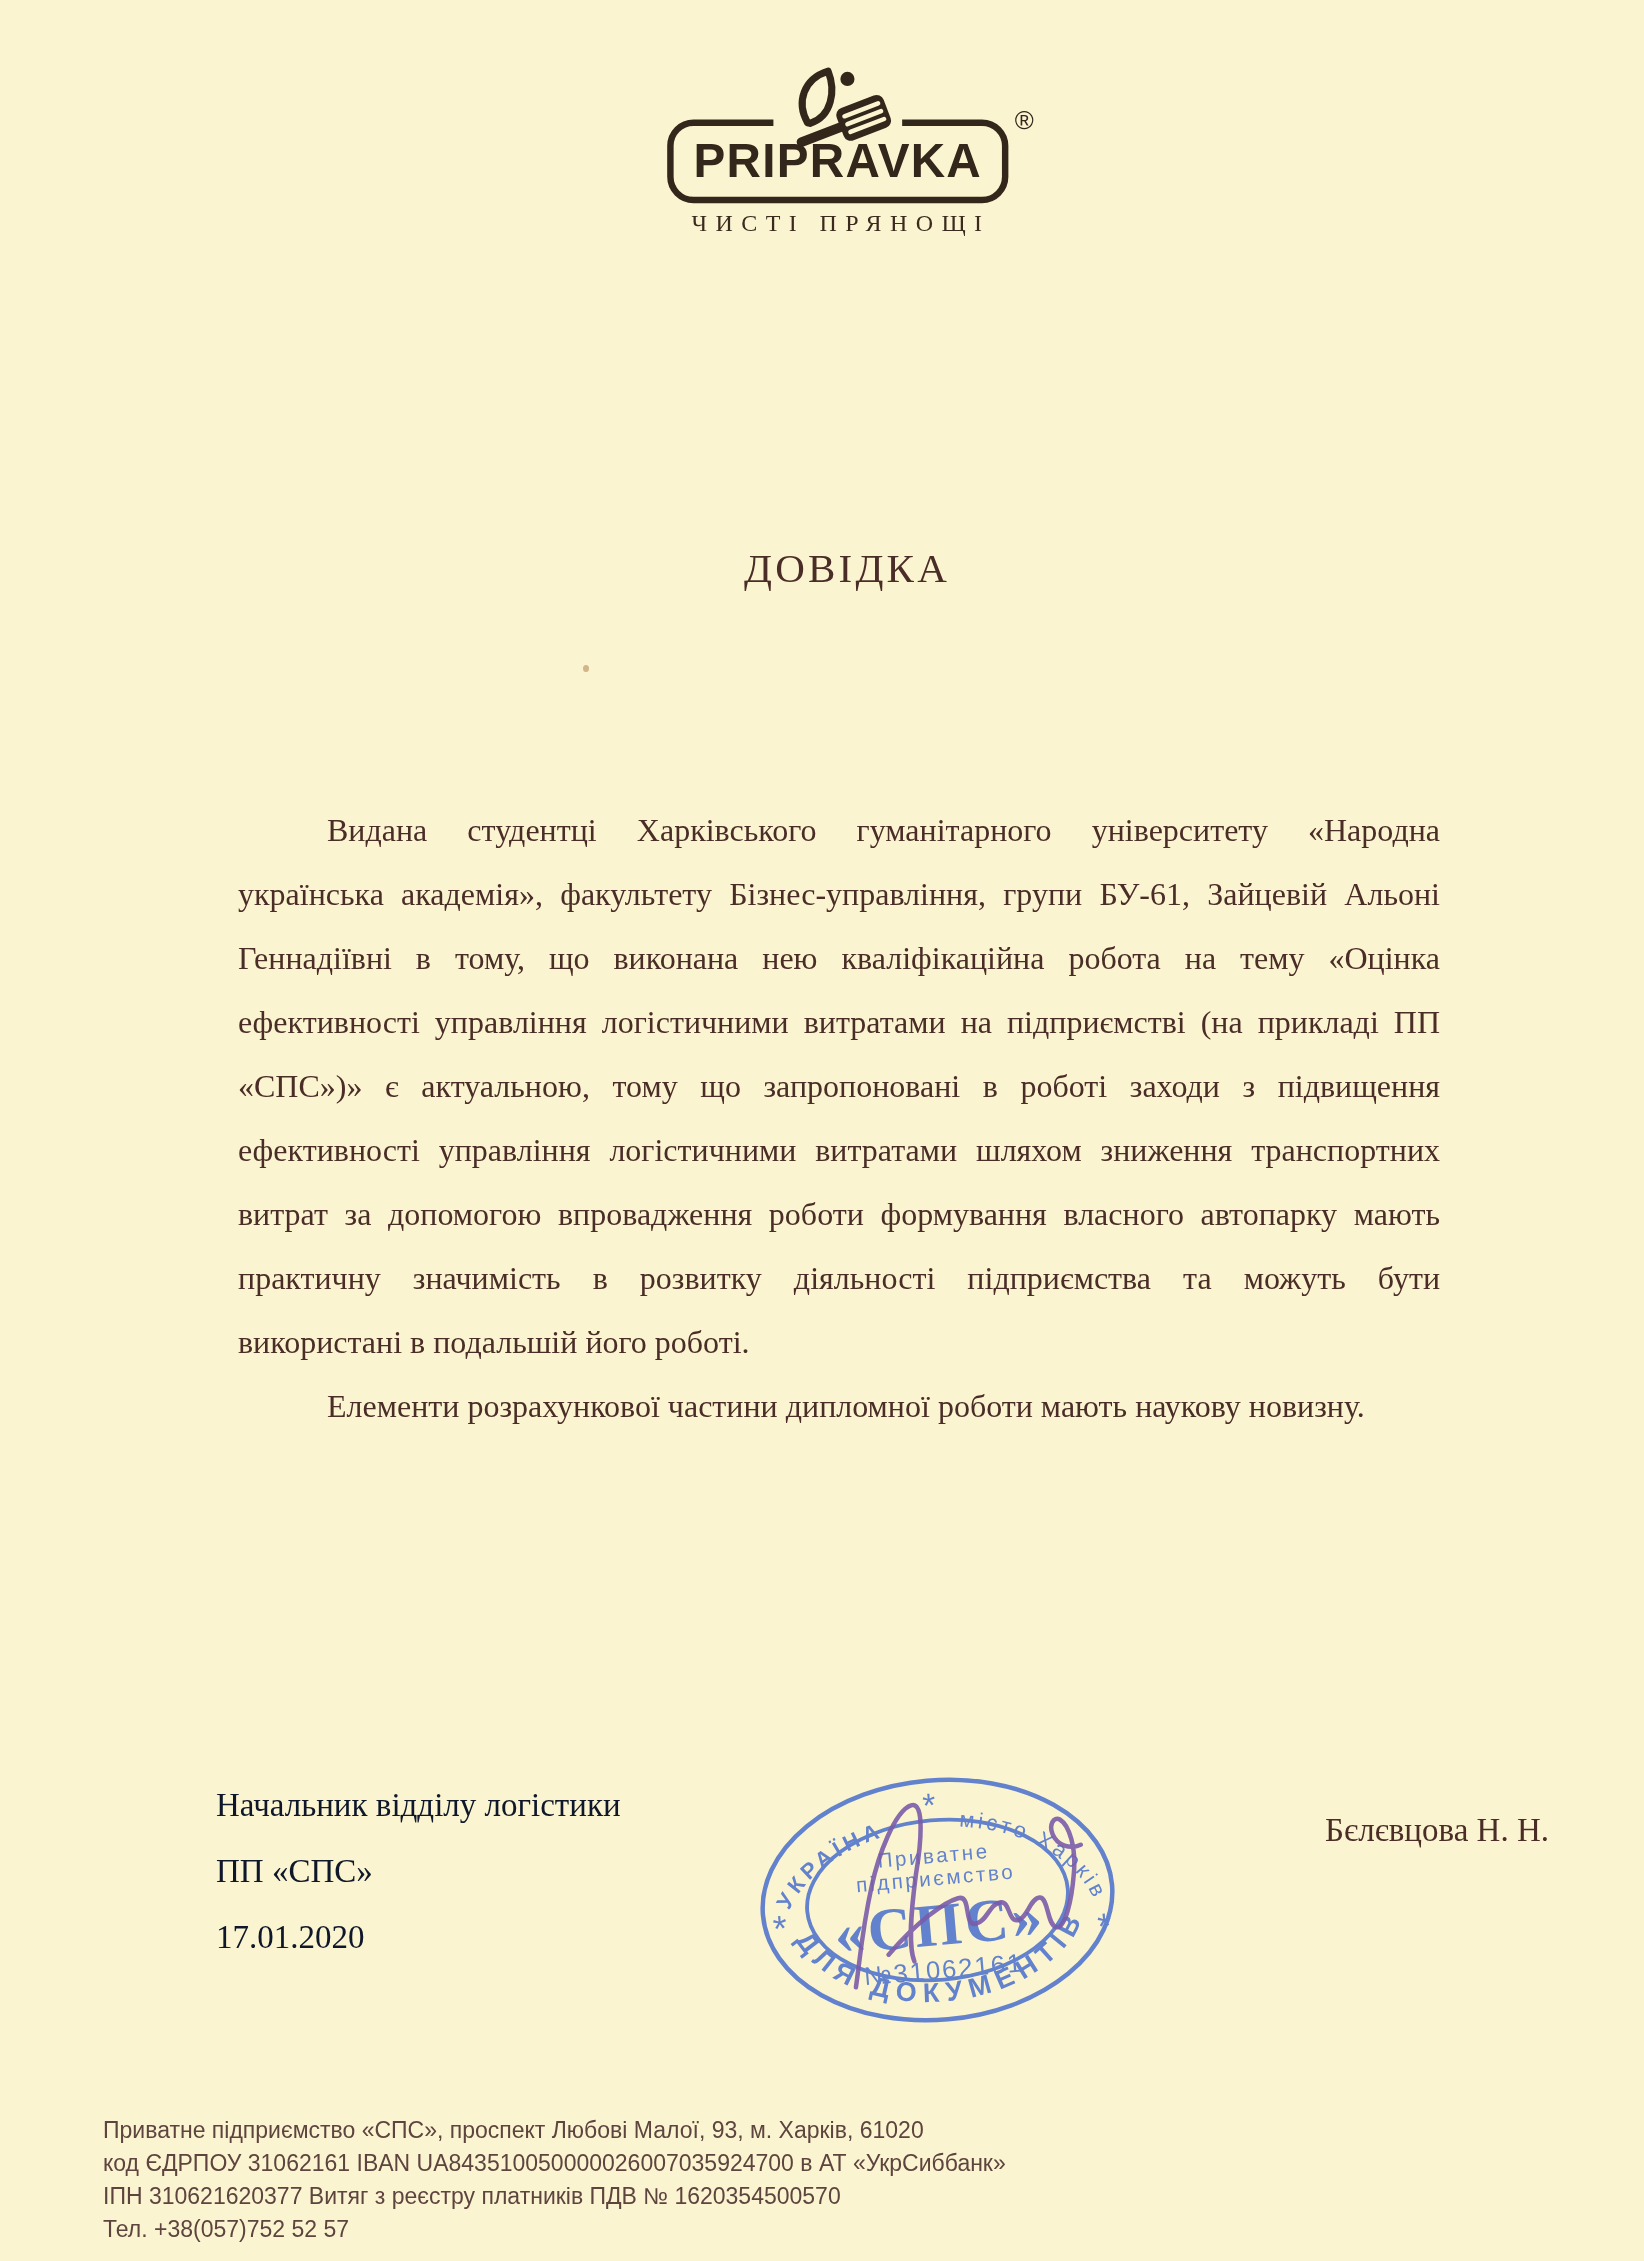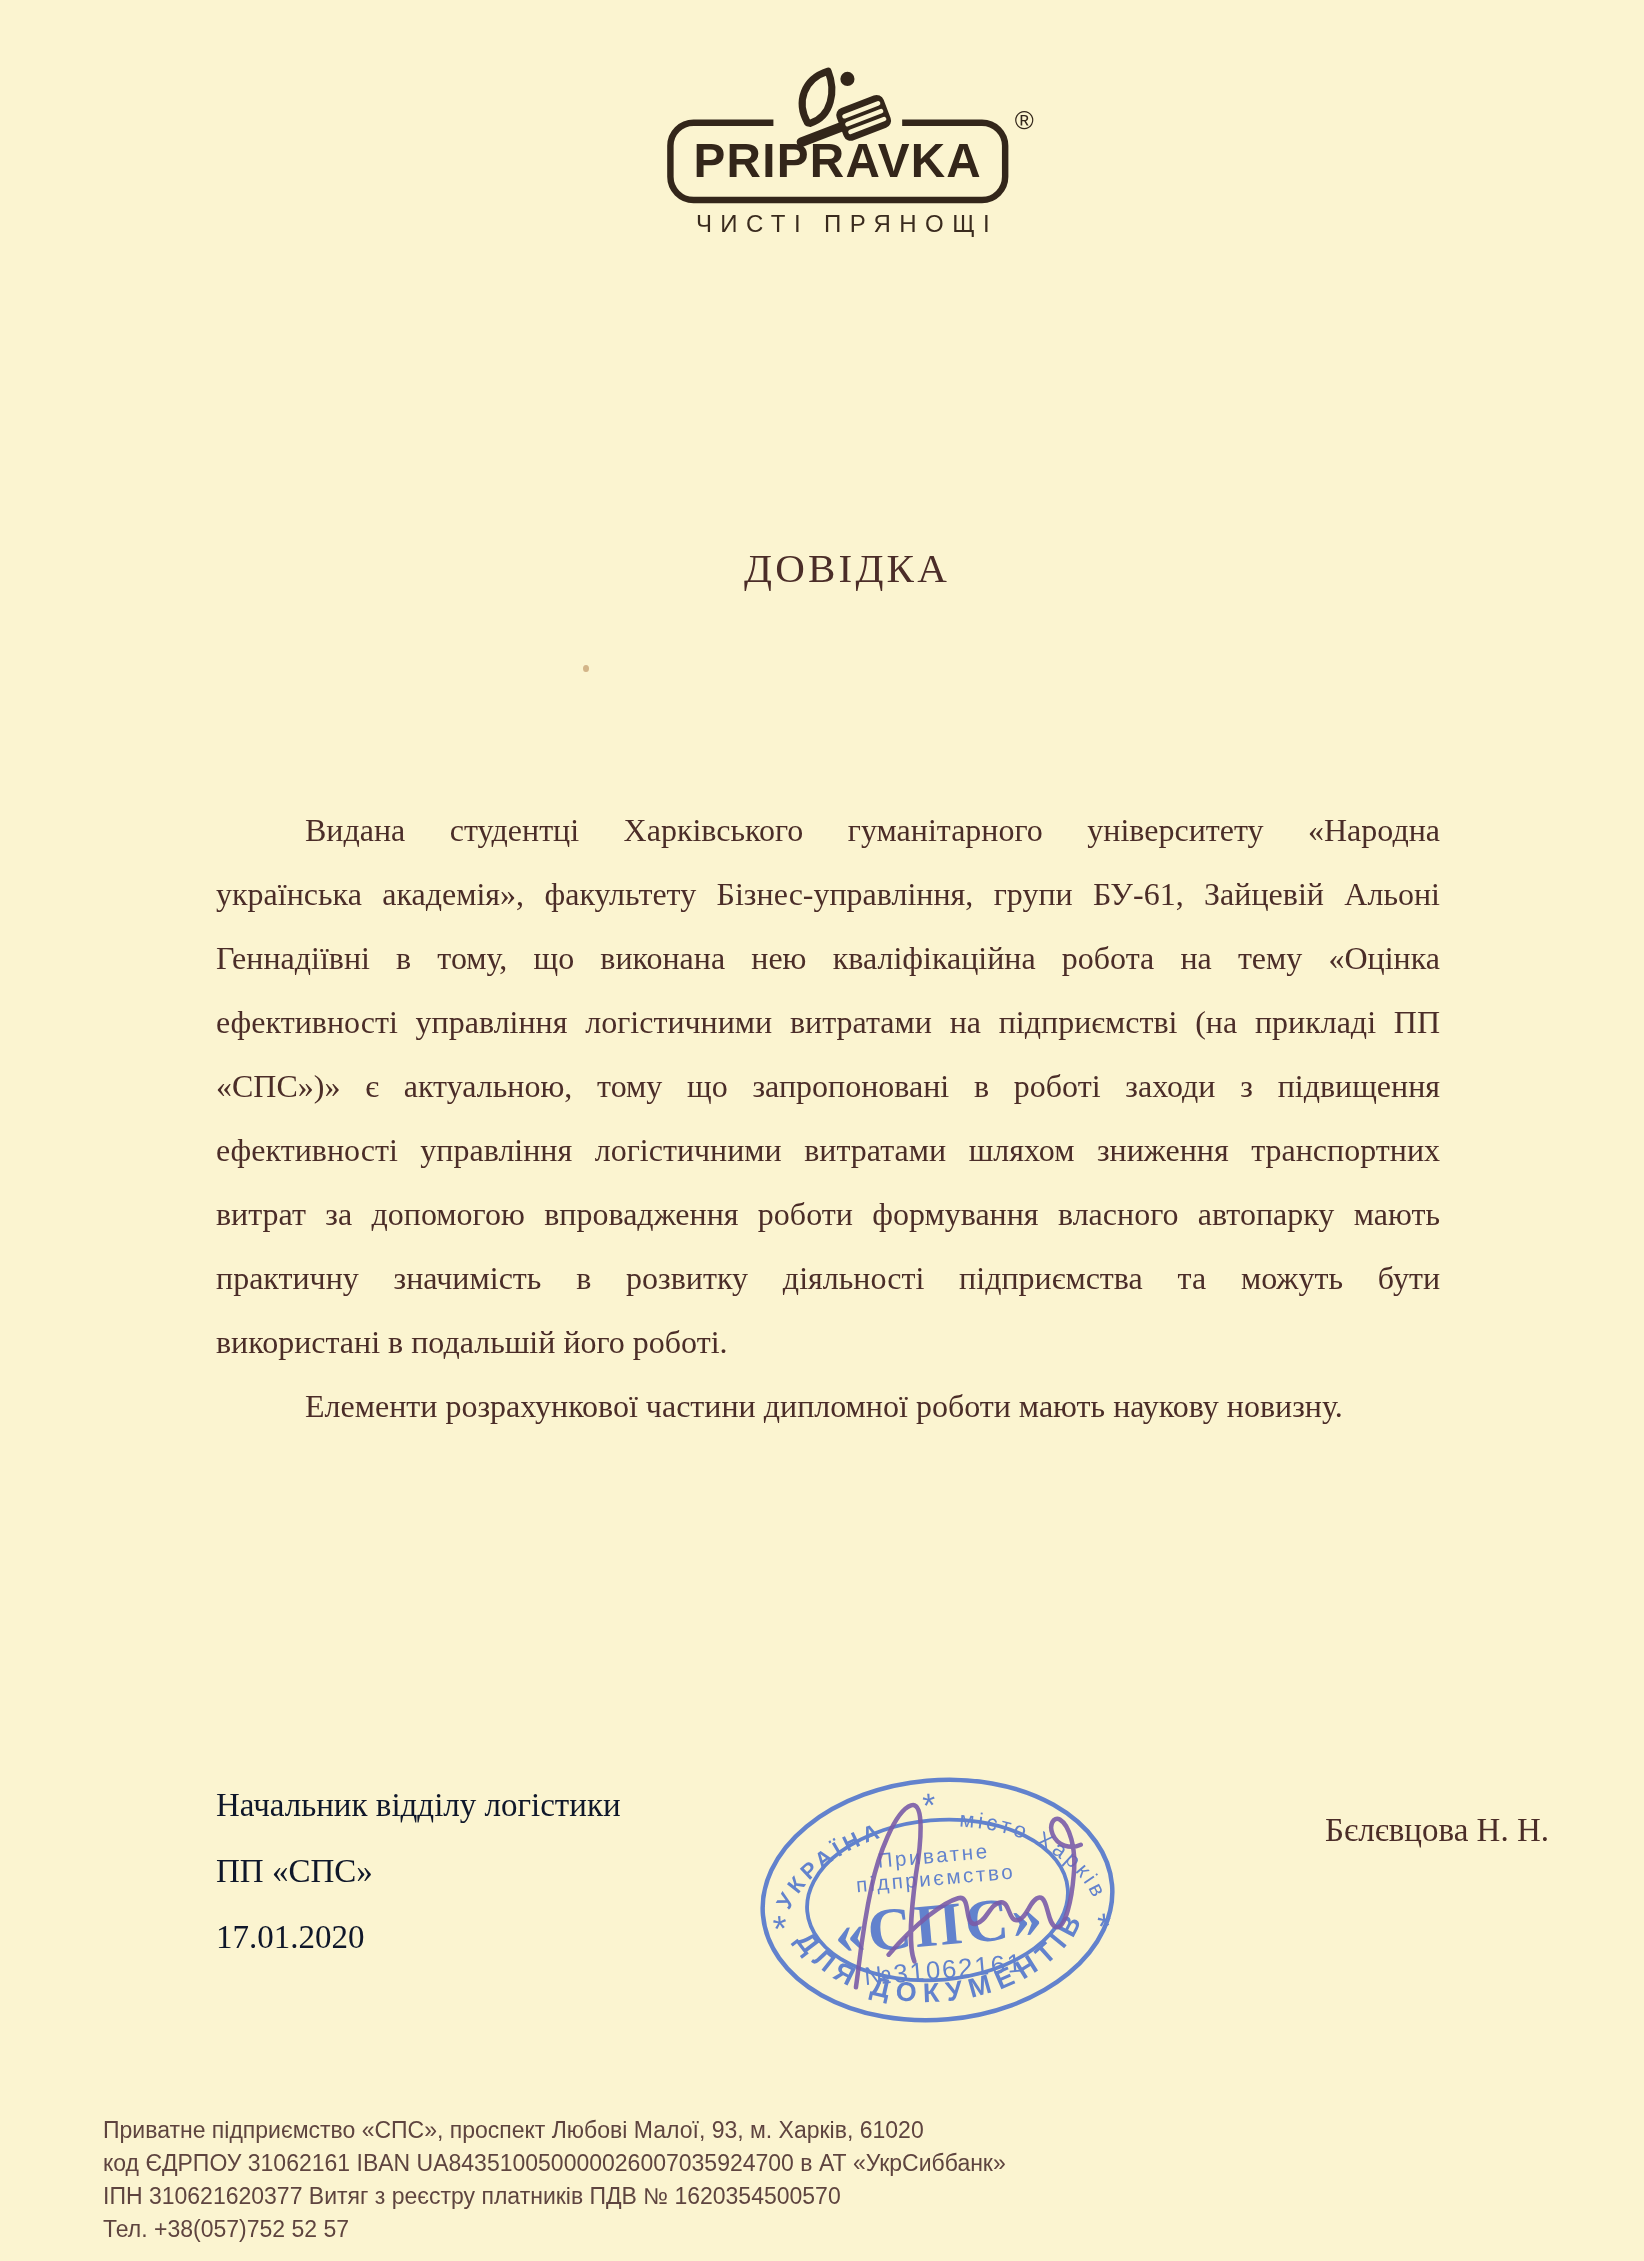--- a/index.html
+++ b/index.html
@@ -18,22 +18,22 @@
     top: 57px;
     left: 50%;
     transform: translateX(-50%);
     margin-left: 19.3px;
   }
   .tagline {
     position: absolute;
     top: 210px;
     left: 50%;
     transform: translateX(-50%);
-    margin-left: 25px;
-    font-family: Liberation Sans, sans-serif;
+    margin-left: 19px;
+    font-family: Liberation Serif, serif;
     font-size: 24px;
     letter-spacing: 8.4px;
     color: #3a2b1e;
     white-space: nowrap;
   }
 
   
   .doc-title {
     position: absolute;
     top: 544px;
@@ -52,20 +52,21 @@
     width: 1224px;
     top: 798px;
     font-size: 32px;
     line-height: 64px;
     color: #4b2d28;
   }
   .body-line {
     text-align: justify;
     text-align-last: justify;
     white-space: normal;
+    margin-left: 22px;
   }
   .body-line.first { text-indent: 89px; }
   .body-line.para-end { text-align: center; text-align-last: left; }
   .body-line.p2 { text-indent: 89px; text-align: right; text-align-last: left; }
 
   
   .sig-left {
     position: absolute;
     left: 216px;
     top: 1772px;

